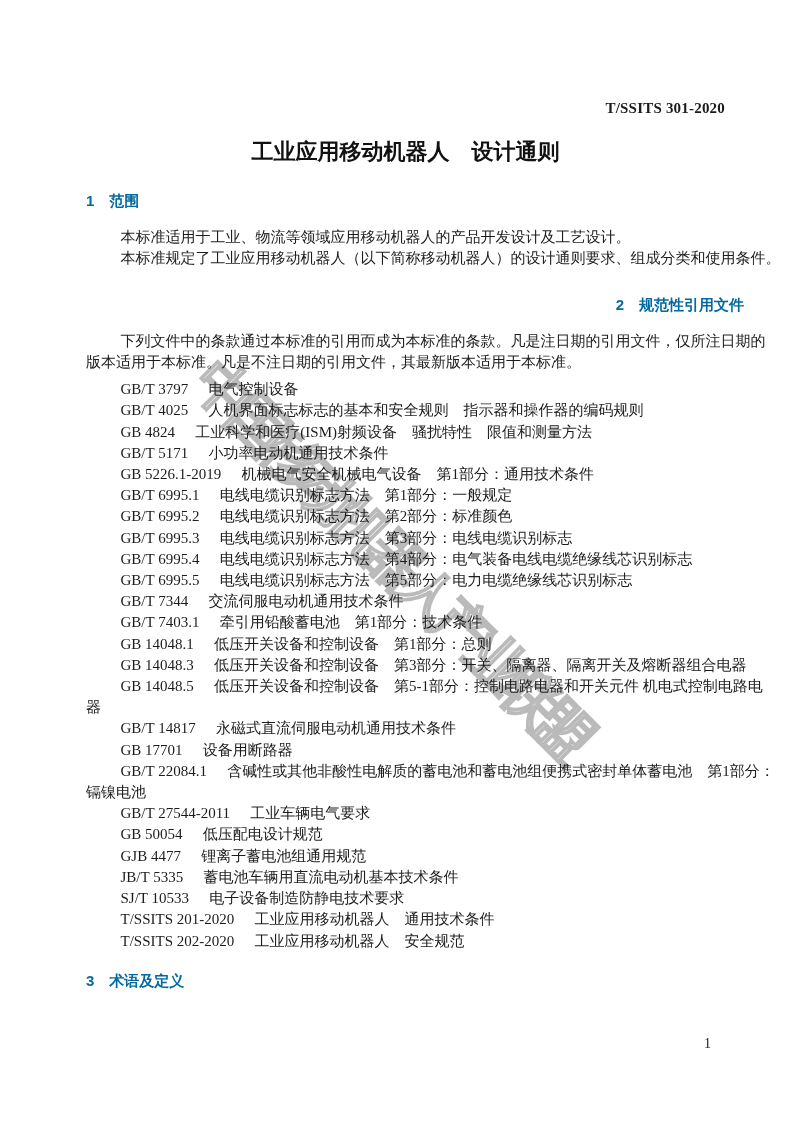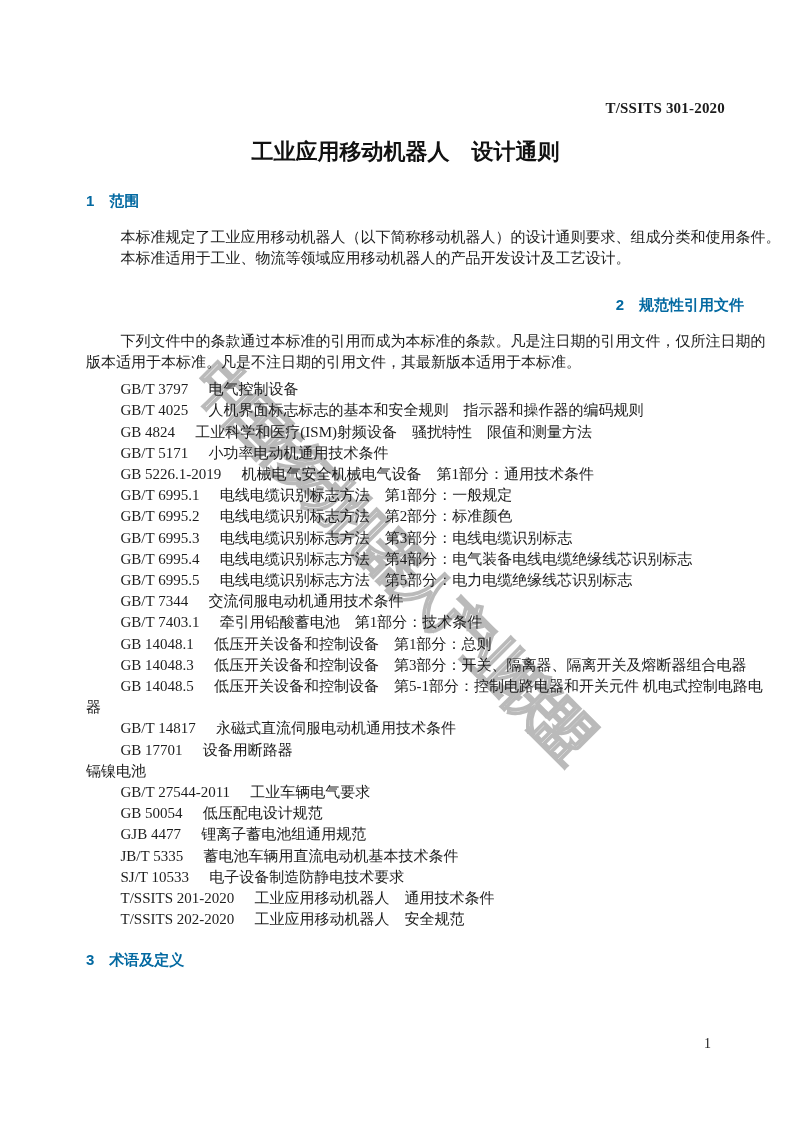--- a/index.html
+++ b/index.html
@@ -108,22 +108,22 @@
   <div class="watermark">中国移动机器人产业联盟</div>
 
   <div class="doc-number">T/SSITS 301-2020</div>
 
   <div class="doc-title">工业应用移动机器人　设计通则</div>
 
   <div class="content">
 
     <div class="sec-heading h-scope">1　范围</div>
 
+    <div class="para">本标准适用于工业、物流等领域应用移动机器人的产品开发设计及工艺设计。</div>
     <div class="para">本标准规定了工业应用移动机器人（以下简称移动机器人）的设计通则要求、组成分类和使用条件。</div>
-    <div class="para">本标准适用于工业、物流等领域应用移动机器人的产品开发设计及工艺设计。</div>
 
     <div class="sec-heading h-refs">2　规范性引用文件</div>
 
     <div class="para">下列文件中的条款通过本标准的引用而成为本标准的条款。凡是注日期的引用文件，仅所注日期的</div>
     <div class="cont-line">版本适用于本标准。凡是不注日期的引用文件，其最新版本适用于本标准。</div>
 
     <div class="ref-list" id="ref-list">
         <div class="ref-line"><span class="ref-code">GB/T 3797</span><span class="ref-title">电气控制设备</span></div>
         <div class="ref-line"><span class="ref-code">GB/T 4025</span><span class="ref-title">人机界面标志标志的基本和安全规则　指示器和操作器的编码规则</span></div>
         <div class="ref-line"><span class="ref-code">GB 4824</span><span class="ref-title">工业科学和医疗(ISM)射频设备　骚扰特性　限值和测量方法</span></div>
@@ -135,20 +135,21 @@
         <div class="ref-line"><span class="ref-code">GB/T 6995.4</span><span class="ref-title">电线电缆识别标志方法　第4部分：电气装备电线电缆绝缘线芯识别标志</span></div>
         <div class="ref-line"><span class="ref-code">GB/T 6995.5</span><span class="ref-title">电线电缆识别标志方法　第5部分：电力电缆绝缘线芯识别标志</span></div>
         <div class="ref-line"><span class="ref-code">GB/T 7344</span><span class="ref-title">交流伺服电动机通用技术条件</span></div>
         <div class="ref-line"><span class="ref-code">GB/T 7403.1</span><span class="ref-title">牵引用铅酸蓄电池　第1部分：技术条件</span></div>
         <div class="ref-line"><span class="ref-code">GB 14048.1</span><span class="ref-title">低压开关设备和控制设备　第1部分：总则</span></div>
         <div class="ref-line"><span class="ref-code">GB 14048.3</span><span class="ref-title">低压开关设备和控制设备　第3部分：开关、隔离器、隔离开关及熔断器组合电器</span></div>
         <div class="ref-line"><span class="ref-code">GB 14048.5</span><span class="ref-title">低压开关设备和控制设备　第5-1部分：控制电路电器和开关元件 机电式控制电路电</span></div>
         <div class="ref-wrap">器</div>
         <div class="ref-line"><span class="ref-code">GB/T 14817</span><span class="ref-title">永磁式直流伺服电动机通用技术条件</span></div>
         <div class="ref-line"><span class="ref-code">GB 17701</span><span class="ref-title">设备用断路器</span></div>
+        <div class="ref-line"><span class="ref-code">GB/T 22084.1</span><span class="ref-title">含碱性或其他非酸性电解质的蓄电池和蓄电池组便携式密封单体蓄电池　第1部分：</span></div>
         <div class="ref-wrap">镉镍电池</div>
         <div class="ref-line"><span class="ref-code">GB/T 27544-2011</span><span class="ref-title">工业车辆电气要求</span></div>
         <div class="ref-line"><span class="ref-code">GB 50054</span><span class="ref-title">低压配电设计规范</span></div>
         <div class="ref-line"><span class="ref-code">GJB 4477</span><span class="ref-title">锂离子蓄电池组通用规范</span></div>
         <div class="ref-line"><span class="ref-code">JB/T 5335</span><span class="ref-title">蓄电池车辆用直流电动机基本技术条件</span></div>
         <div class="ref-line"><span class="ref-code">SJ/T 10533</span><span class="ref-title">电子设备制造防静电技术要求</span></div>
         <div class="ref-line"><span class="ref-code">T/SSITS 201-2020</span><span class="ref-title">工业应用移动机器人　通用技术条件</span></div>
         <div class="ref-line"><span class="ref-code">T/SSITS 202-2020</span><span class="ref-title">工业应用移动机器人　安全规范</span></div>
       </div>
 

